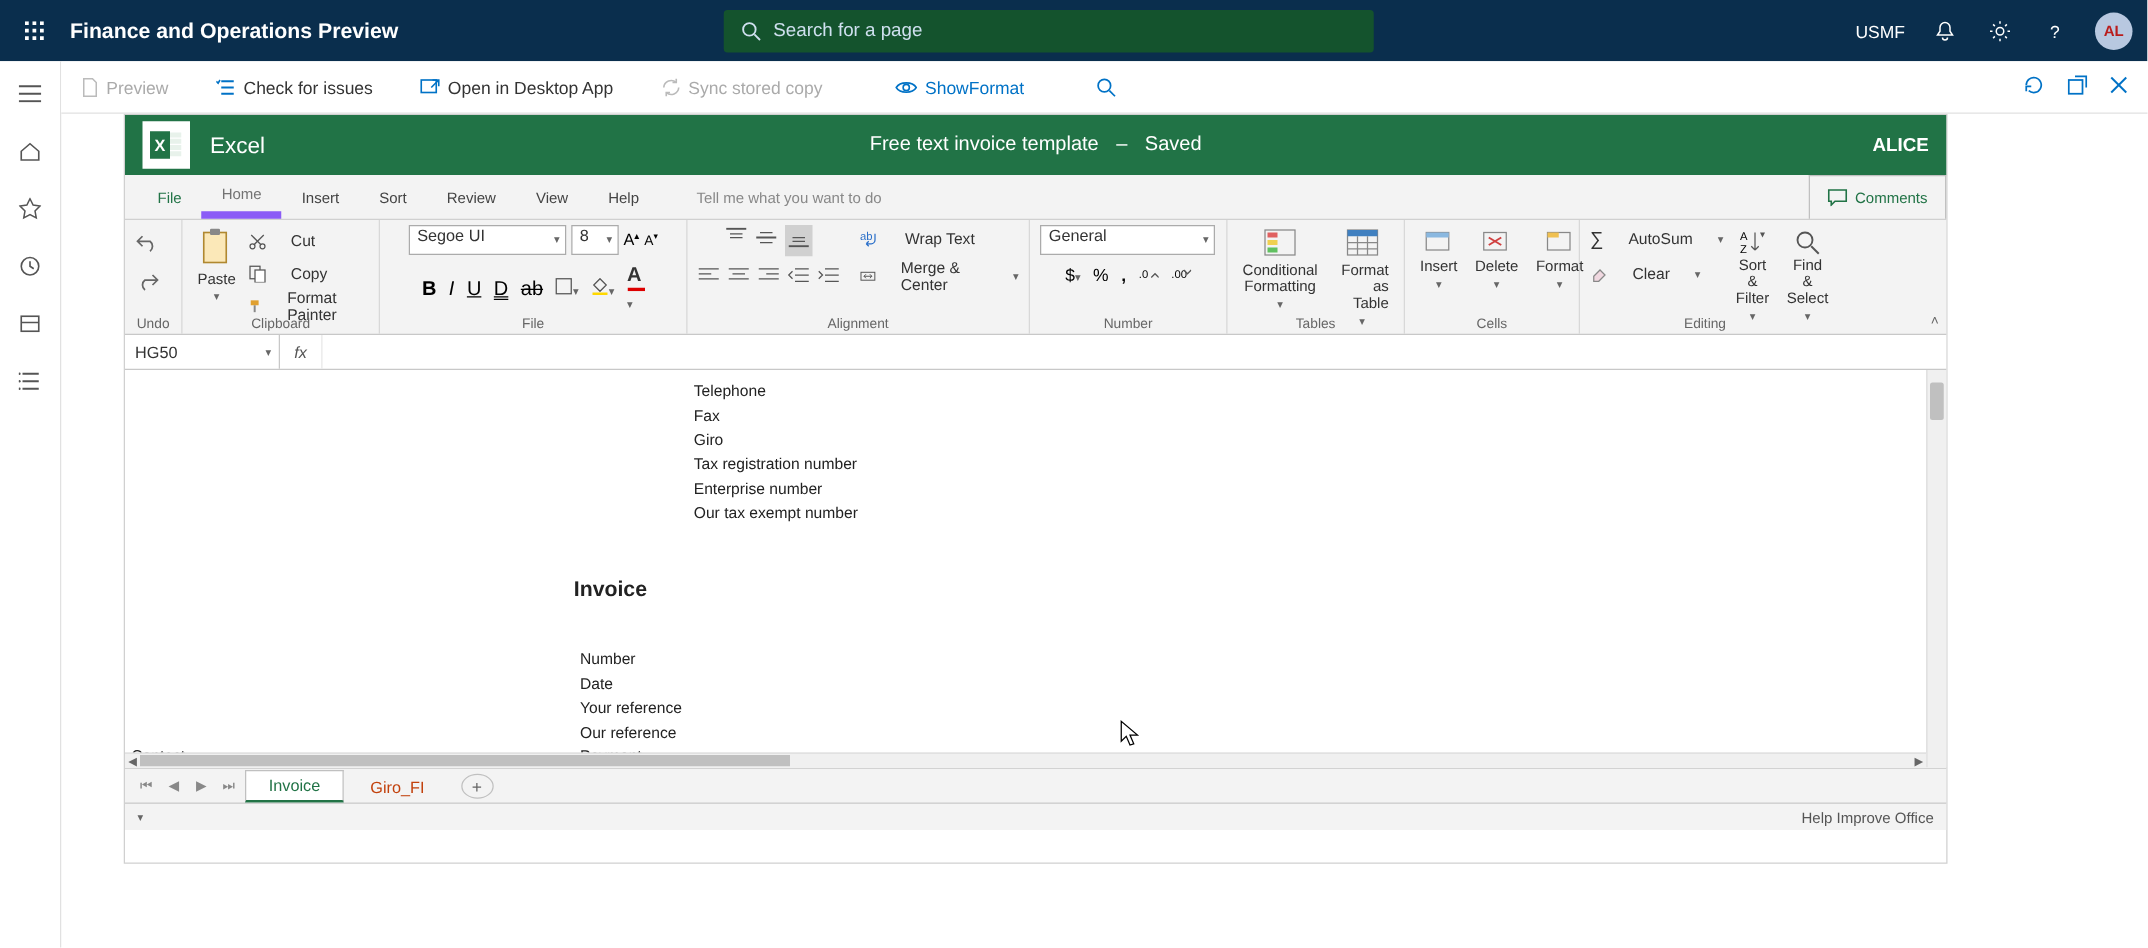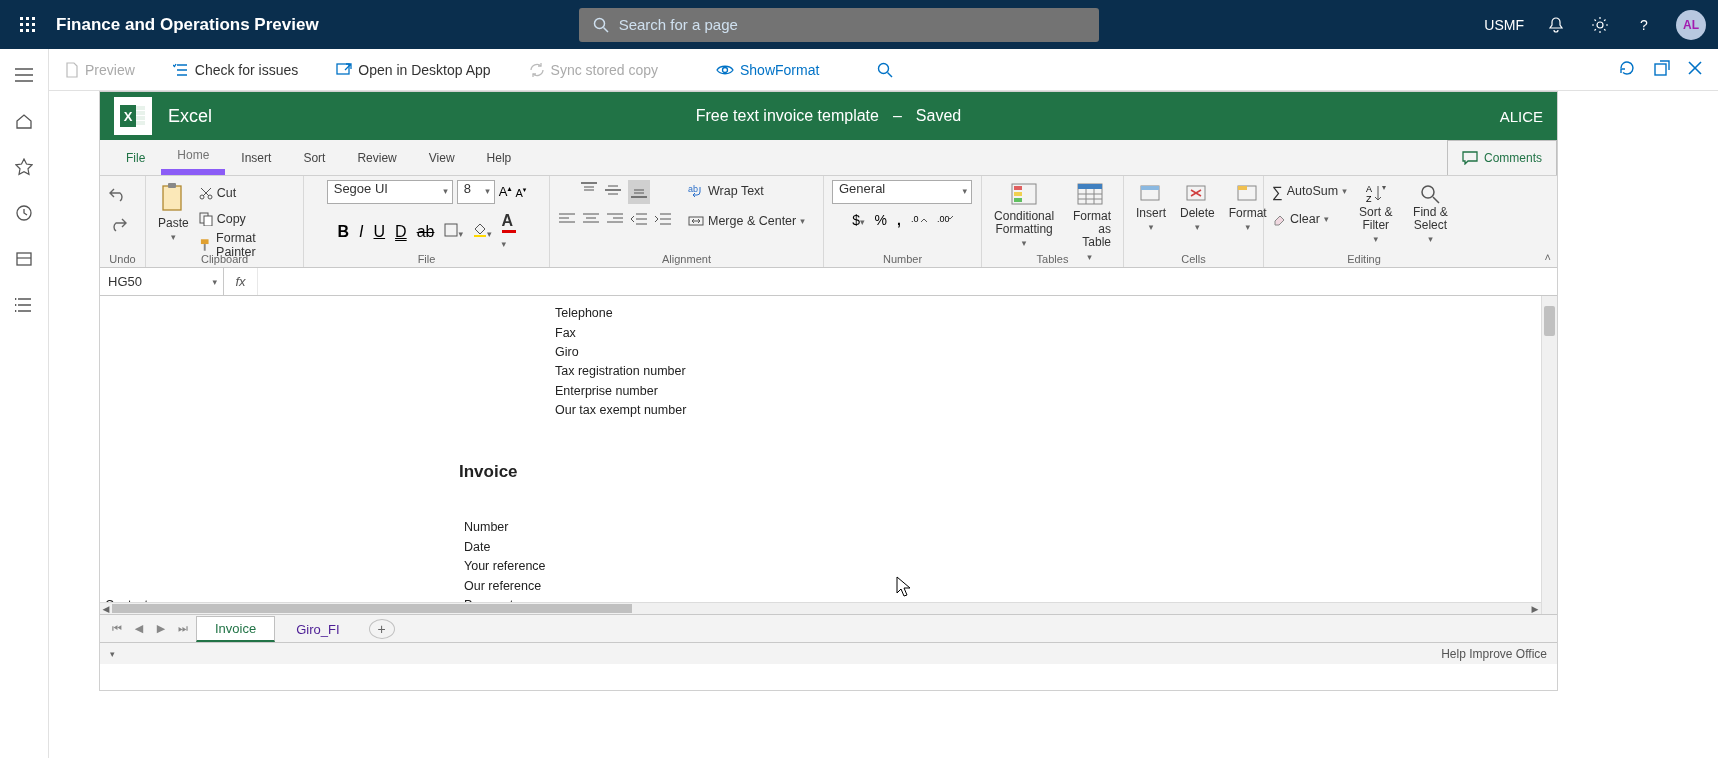--- a/index.html
+++ b/index.html
@@ -2,25 +2,25 @@
 <html><head>
 <meta charset="utf-8">
 <style>
 * { box-sizing: border-box; margin: 0; padding: 0; font-family: "Segoe UI", sans-serif; }
 body { width: 1718px; height: 758px; overflow: hidden; background: #fff; }
 
 
 .topbar { height: 49px; background: #0a2e4d; color: #fff; display: flex; align-items: center; padding: 0 12px; }
 .waffle { width: 32px; height: 32px; display: flex; align-items: center; justify-content: center; cursor: pointer; }
 .app-title { margin-left: 12px; font-size: 17px; font-weight: 600; }
-.search-pill { margin-left: 260px; width: 520px; height: 34px; background: #737373; border-radius: 3px; display: flex; align-items: center; padding: 0 14px; color: #cfe0ef; font-size: 15px; }
+.search-pill { margin-left: 260px; width: 520px; height: 34px; background: #14532d; border-radius: 3px; display: flex; align-items: center; padding: 0 14px; color: #cfe0ef; font-size: 15px; }
 .search-pill svg { margin-right: 10px; }
 .topbar-right { margin-left: auto; display: flex; align-items: center; gap: 20px; }
 .topbar-right .icon-btn { width: 24px; height: 24px; display: flex; align-items: center; justify-content: center; cursor: pointer; }
-.avatar { width: 30px; height: 30px; border-radius: 50%; background: #b8c8e0; color: #a21caf; display: flex; align-items: center; justify-content: center; font-size: 12px; font-weight: 600; }
+.avatar { width: 30px; height: 30px; border-radius: 50%; background: #b8c8e0; color: #b91c1c; display: flex; align-items: center; justify-content: center; font-size: 12px; font-weight: 600; }
 .company-code { font-size: 14px; font-weight: 500; }
 
 
 .leftrail { position: absolute; left: 0; top: 49px; width: 49px; height: 709px; background: #fff; border-right: 1px solid #e1e1e1; display: flex; flex-direction: column; align-items: center; padding-top: 14px; gap: 22px; }
 .leftrail .rail-btn { width: 24px; height: 24px; display: flex; align-items: center; justify-content: center; cursor: pointer; color: #555; }
 
 
 .actionbar { position: absolute; left: 49px; top: 49px; right: 0; height: 42px; background: #fff; border-bottom: 1px solid #e1e1e1; display: flex; align-items: center; padding: 0 16px; gap: 38px; font-size: 14px; color: #333; }
 .actionbar .ab-item { display: flex; align-items: center; gap: 6px; cursor: pointer; }
 .actionbar .ab-item.disabled { color: #aaa; }
@@ -28,37 +28,37 @@
 .actionbar-right { margin-left: auto; display: flex; align-items: center; gap: 18px; }
 .actionbar-right .ab-icon { cursor: pointer; color: #0072c6; }
 
 
 .excel-shell { position: absolute; left: 99px; top: 91px; right: 160px; height: 600px; border: 1px solid #d0d0d0; background: #fff; }
 
 .excel-header { height: 48px; background: #217346; color: #fff; display: flex; align-items: center; padding: 0 14px; }
 .excel-logo { width: 38px; height: 38px; background: #fff; display: flex; align-items: center; justify-content: center; margin-right: 16px; }
 .excel-brand { font-size: 18px; font-weight: 400; }
 .excel-title-wrap { position: absolute; left: 50%; transform: translateX(-50%); display: flex; align-items: center; gap: 14px; font-size: 16px; }
-.excel-user { margin-left: auto; font-size: 15px; font-weight: 400; }
+.excel-user { margin-left: auto; font-size: 15px; font-weight: 700; }
 
 .excel-tabs { height: 36px; background: #f3f3f3; display: flex; align-items: stretch; padding-left: 10px; font-size: 12px; border-bottom: 1px solid #d0d0d0; }
 .excel-tab { padding: 0 16px; display: flex; align-items: center; cursor: pointer; color: #444; }
 .excel-tab.file { color: #217346; font-weight: 400; }
 .excel-tab.active { color: #737373; border-bottom: 6px solid #8b5cf6; font-weight: 500; }
 .tellme { margin-left: 30px; color: #888; display: flex; align-items: center; }
 .comments-btn { margin-left: auto; padding: 0 14px; display: flex; align-items: center; gap: 6px; color: #217346; border: 1px solid #c0c0c0; border-bottom: none; cursor: pointer; }
 
 .ribbon { height: 92px; background: #f3f3f3; border-bottom: 1px solid #c8c8c8; display: flex; position: relative; }
 .ribbon-group { border-right: 1px solid #d8d8d8; display: flex; flex-direction: column; padding: 4px 8px 2px; position: relative; }
 .ribbon-group-label { position: absolute; bottom: 2px; left: 0; right: 0; text-align: center; font-size: 11px; color: #666; }
 .ribbon-body { flex: 1; display: flex; align-items: flex-start; gap: 6px; padding-bottom: 16px; }
 .rb-col { display: flex; flex-direction: column; gap: 4px; }
 .rb-row { display: flex; align-items: center; gap: 4px; justify-content: center; }
 .rb-btn-big { display: flex; flex-direction: column; align-items: center; justify-content: center; gap: 2px; font-size: 12px; color: #333; padding: 2px 4px; cursor: pointer; }
-.rb-btn-small { display: flex; align-items: center; gap: 4px; font-size: 12.5px; color: #333; cursor: pointer; height: 22px; }
+.rb-btn-small { display: flex; align-items: center; gap: 20px; font-size: 12.5px; color: #333; cursor: pointer; height: 22px; }
 .rb-select { height: 24px; border: 1px solid #ababab; background: #fff; font-size: 13px; padding: 0 18px 0 6px; color: #333; position: relative; }
 .caret-down { font-size: 9px; color: #666; }
 .ribbon-collapse { position: absolute; right: 6px; bottom: 4px; font-size: 11px; color: #666; cursor: pointer; }
 
 .formula-bar { height: 28px; border-bottom: 1px solid #c8c8c8; display: flex; align-items: center; background: #fff; }
 .name-box { width: 124px; border-right: 1px solid #c8c8c8; height: 100%; display: flex; align-items: center; padding: 0 8px; font-size: 13px; color: #333; position: relative; }
 .name-box .caret-down { position: absolute; right: 6px; }
 .fx-icon { width: 34px; display: flex; align-items: center; justify-content: center; height: 100%; border-right: 1px solid #e8e8e8; font-style: italic; color: #555; font-size: 13px; }
 .formula-input { flex: 1; height: 100%; padding: 0 6px; }
 
@@ -69,21 +69,21 @@
 .sheet-vscroll .thumb { position: absolute; left: 2px; right: 2px; top: 10px; height: 30px; background: #c0c0c0; border-radius: 2px; }
 .sheet-hscroll { position: absolute; left: 0; bottom: 0; right: 16px; height: 12px; background: #f0f0f0; border-top: 1px solid #dcdcdc; display: flex; }
 .sheet-hscroll .nav { width: 12px; display: flex; align-items: center; justify-content: center; font-size: 9px; color: #666; }
 .sheet-hscroll .track { flex: 1; position: relative; }
 .sheet-hscroll .track .thumb { position: absolute; left: 0; width: 520px; top: 1px; bottom: 1px; background: #c0c0c0; }
 
 .sheet-tabs { height: 28px; border-top: 1px solid #c8c8c8; background: #f3f3f3; display: flex; align-items: center; padding-left: 6px; font-size: 13px; }
 .sheet-nav-btn { width: 22px; display: flex; align-items: center; justify-content: center; color: #888; cursor: pointer; font-size: 11px; }
 .sheet-tab { padding: 4px 18px; background: #fff; border: 1px solid #c0c0c0; border-bottom: none; margin-left: 2px; cursor: pointer; }
 .sheet-tab.active { border-bottom: 2px solid #217346; color: #217346; font-weight: 500; }
-.sheet-tab.inactive { background: #f3f3f3; border-color: transparent; color: #4c1d95; }
+.sheet-tab.inactive { background: #f3f3f3; border-color: transparent; color: #c2410c; }
 .add-sheet { width: 26px; height: 20px; margin-left: 10px; display: flex; align-items: center; justify-content: center; cursor: pointer; color: #666; border: 1px solid #c0c0c0; border-radius: 50%; font-size: 14px; }
 
 .statusbar { height: 22px; border-top: 1px solid #c8c8c8; background: #f3f3f3; display: flex; align-items: center; font-size: 12px; color: #555; padding: 0 10px; }
 .statusbar .right { margin-left: auto; cursor: pointer; }
 
 .cursor-arrow { position: absolute; left: 895px; top: 575px; pointer-events: none; }
 </style>
 </head>
 <body>
 
@@ -256,20 +256,21 @@
   </div>
 
   <div class="excel-tabs">
     <div class="excel-tab file">File</div>
     <div class="excel-tab active">Home</div>
     <div class="excel-tab">Insert</div>
     <div class="excel-tab">Sort</div>
     <div class="excel-tab">Review</div>
     <div class="excel-tab">View</div>
     <div class="excel-tab">Help</div>
+    <div class="tellme">Tell me what you want to do</div>
     <div class="comments-btn">
       <svg width="16" height="14" viewBox="0 0 16 14">
           <path d="M1 1h14v9H6l-3 3v-3H1z" stroke="#217346" stroke-width="1.3" fill="none"></path>
         </svg>
       <span>Comments</span>
     </div>
   </div>
 
   <div class="ribbon">
 

